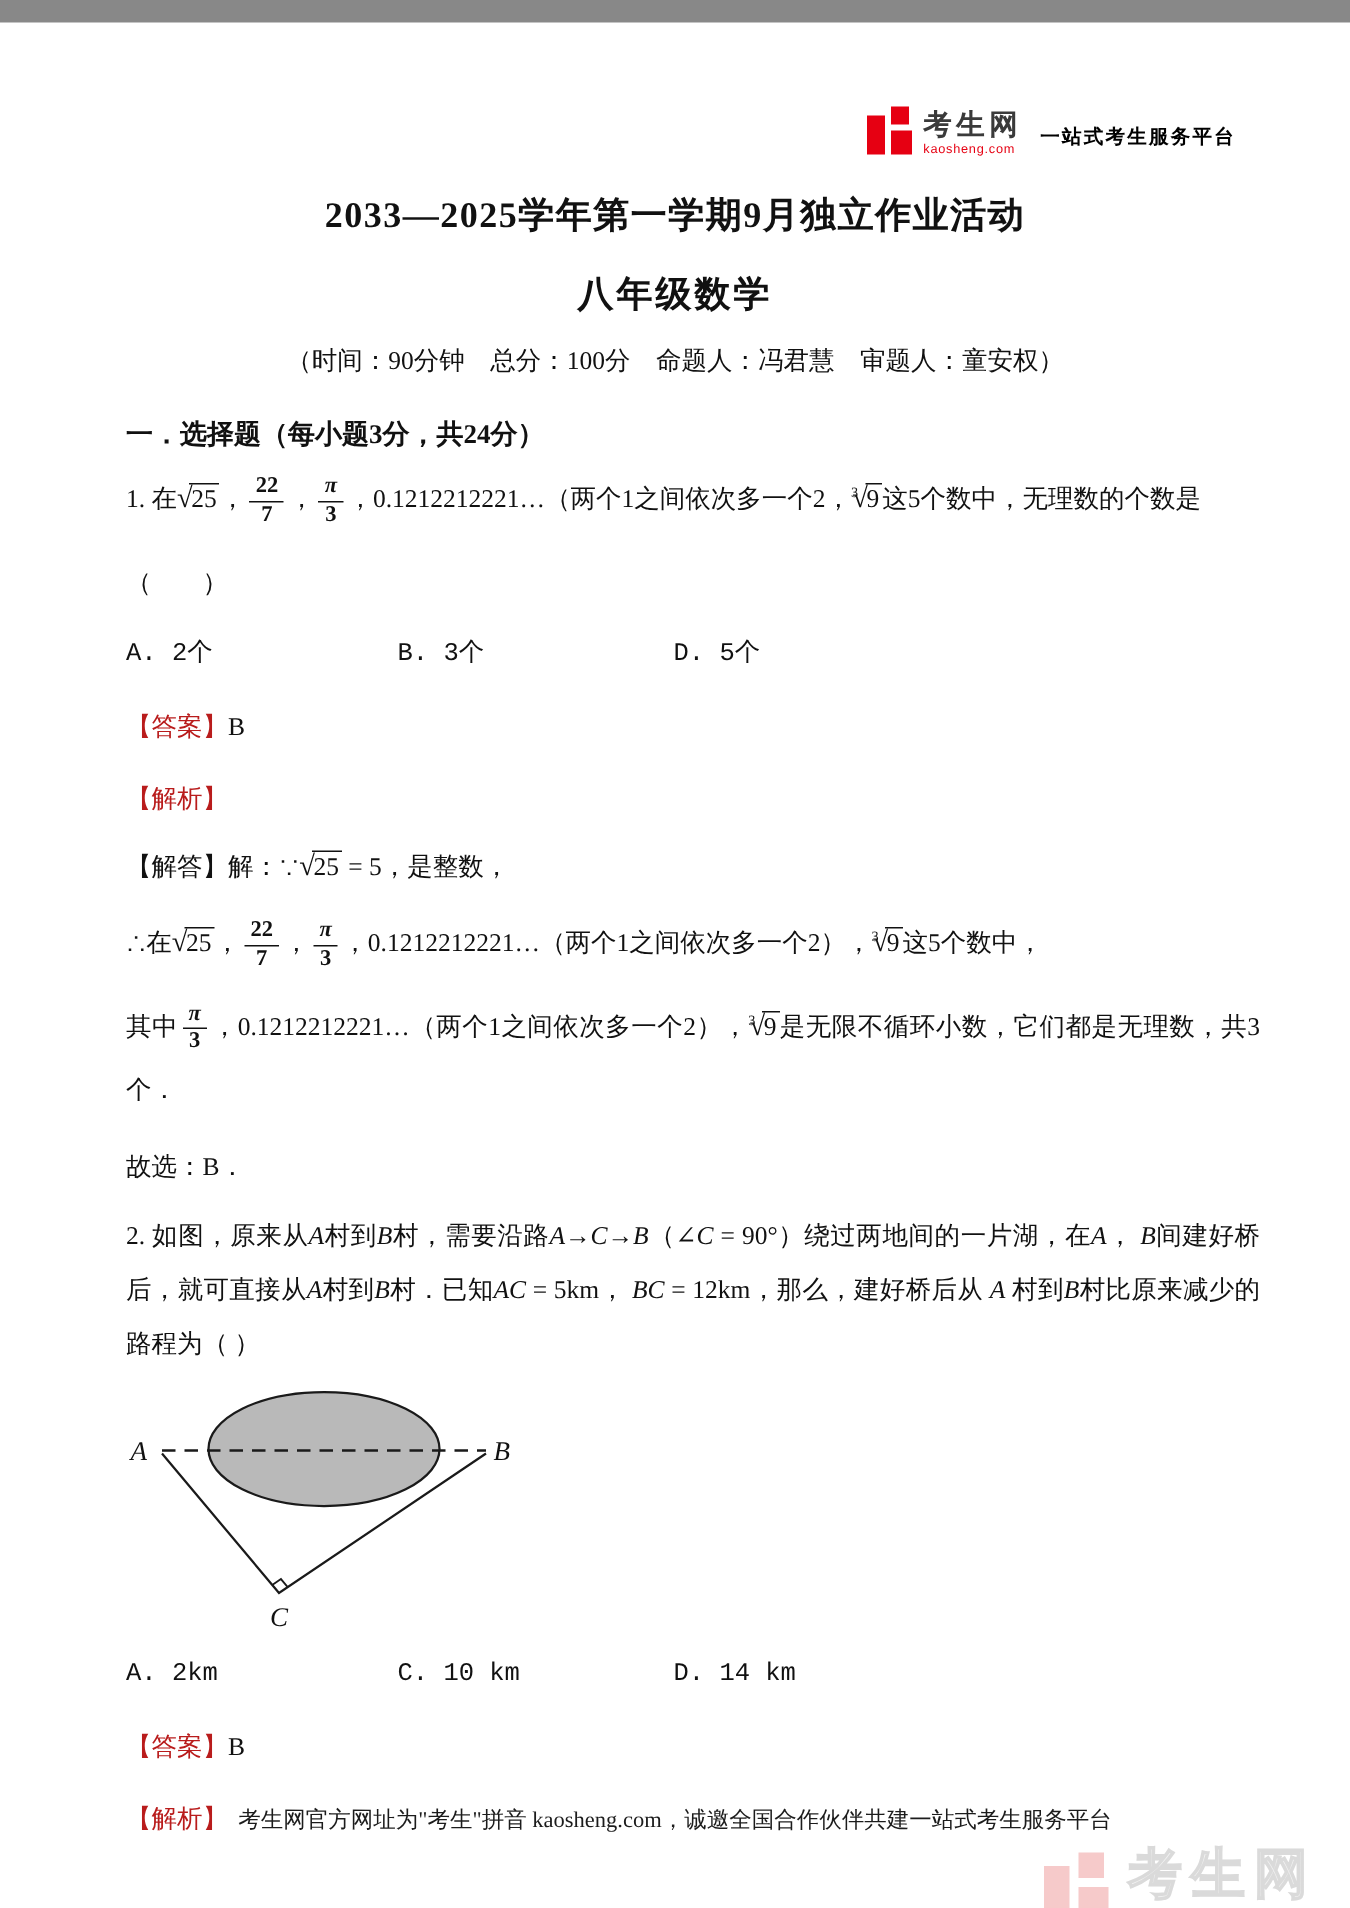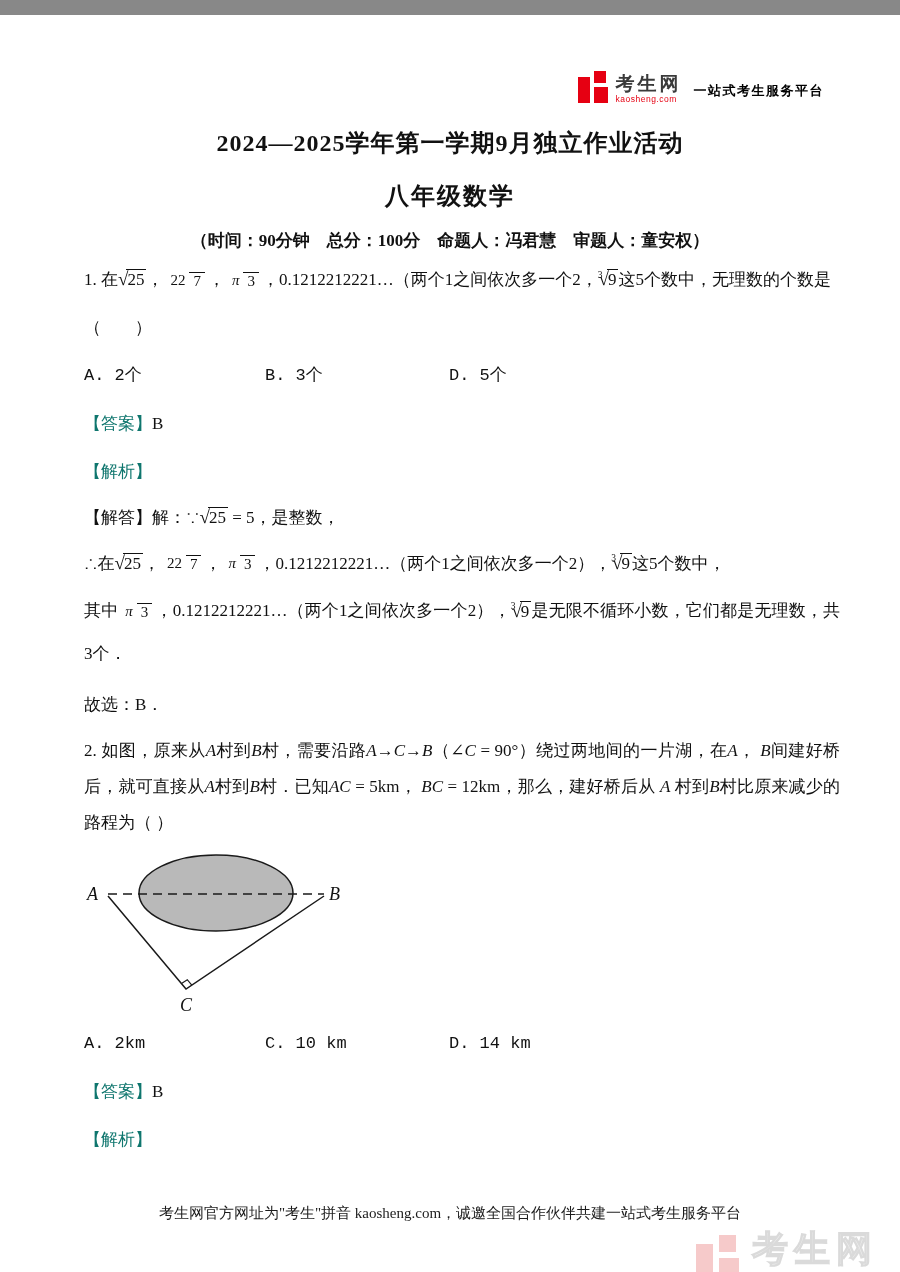--- a/index.html
+++ b/index.html
@@ -20,43 +20,43 @@
   .lg-icon .b1 { left:0; top:6px; width:12px; height:26px; }
   .lg-icon .b2 { left:16px; top:0; width:12px; height:12px; }
   .lg-icon .b3 { left:16px; top:16px; width:14px; height:16px; }
   .lg-text { display:flex; flex-direction:column; line-height:1; }
   .lg-brand { font-family:"Liberation Sans","DejaVu Sans",sans-serif; font-weight:bold; font-size:19px; color:#3a3a3a; letter-spacing:3px; }
   .lg-domain { font-family:"Liberation Sans","DejaVu Sans",sans-serif; font-size:8.5px; color:#e60012; margin-top:2px; letter-spacing:0.5px; }
   .lg-tagline { font-family:"Liberation Sans","DejaVu Sans",sans-serif; font-weight:bold; font-size:13px; color:#000000; margin-left:12px; margin-bottom:3px; letter-spacing:1.5px; }
   
   .title    { padding-top:112px; text-align:center; font-size:24px; font-weight:bold; letter-spacing:1px; }
   .subtitle { margin-top:21px; text-align:center; font-size:24px; font-weight:bold; letter-spacing:2px; }
-  .metaline { margin-top:17px; text-align:center; font-size:17px; font-weight:bold; }
+  .metaline { margin-top:17px; text-align:center; font-size:17px; font-weight:normal; }
   
   .content { padding:0 60px 0 84px; font-size:17px; }
   .section { margin-top:25px; font-size:18px; font-weight:bold; }
   .line   { margin-top:12px; line-height:36px; }
   .para   { margin-top:10px; line-height:36px; text-align:justify; }
   .nowrap { white-space:nowrap; }
   .mathline { margin-top:8px; line-height:1.25; padding:7px 0; }
   .tallpara { margin-top:4px; line-height:42px; text-align:justify; }
   
   .opts { display:flex; margin-top:12px; line-height:36px;font-family:Liberation Mono, monospace; }
   .opts span:nth-child(1){ width:181px; }
   .opts span:nth-child(2){ width:184px; }
   .opts span:nth-child(3){ width:186px; }
   
-  .blue { color:#0f766e; }
+  .blue { color:#b91c1c; }
   
   .mi { font-style:italic; }
   .sqrt { white-space:nowrap; }
   .sqrt .sgn { font-size:1.12em; margin-right:-2px; }
   .sqrt .rad { border-top:1.4px solid #111; padding:0 2px 0 1px; }
   .root .idx { font-size:9.5px; vertical-align:0.75em; margin-right:-4px; }
-  .frac { display:inline-flex; flex-direction:row; vertical-align:middle; text-align:center; font-size:15px; line-height:1.18; margin:0 3px; }
+  .frac { display:inline-flex; flex-direction:column; vertical-align:middle; text-align:center; font-size:15px; line-height:1.18; margin:0 3px;font-weight:bold; }
   .frac .fd { border-top:1.2px solid #111; padding:0 4px; }
   .frac .fn { padding:0 4px; }
   .frac.ni .fn { font-style:italic; }
   
   .figure { margin-top:2px; margin-left:0; }
   .figure svg text { font-family:"Liberation Serif","DejaVu Serif",serif; font-style:italic; font-size:18px; fill:#111; }
   
   .footer { position:absolute; left:0; bottom:64px; width:100%; text-align:center; font-size:15px; color:#1c1c1c; }
   
   .wm { position:absolute; right:22px; bottom:2px; display:flex; align-items:center; }
@@ -80,26 +80,27 @@
         <i class="b2"></i>
         <i class="b3"></i>
       </span>
     <span class="lg-text">
       <span class="lg-brand">考生网</span>
       <span class="lg-domain">kaosheng.com</span>
     </span>
     <span class="lg-tagline">一站式考生服务平台</span>
   </div>
 
-  <div class="title">2024—2025学年第一学期9月独立作业活动</div>
+  <div class="title">2033—2025学年第一学期9月独立作业活动</div>
   <div class="subtitle">八年级数学</div>
   <div class="metaline">（时间：90分钟　总分：100分　命题人：冯君慧　审题人：童安权）</div>
 
   <div class="content">
 
+    <div class="section">一．选择题（每小题3分，共24分）</div>
 
     <div class="mathline nowrap"><span class="mt">1. 在</span><span class="sqrt"><span class="sgn">√</span><span class="rad">25</span></span><span class="mt">，</span><span class="frac">
           <span class="fn">22</span>
           <span class="fd">7</span>
         </span><span class="mt">，</span><span class="frac ni">
           <span class="fn">π</span>
           <span class="fd">3</span>
         </span><span class="mt">，0.1212212221…（两个1之间依次多一个2，</span><span class="sqrt root"><sup class="idx">3</sup><span class="sgn">√</span><span class="rad">9</span></span><span class="mt">这5个数中，无理数的个数是</span></div>
     <div class="line">（　　）</div>
     <div class="opts">

